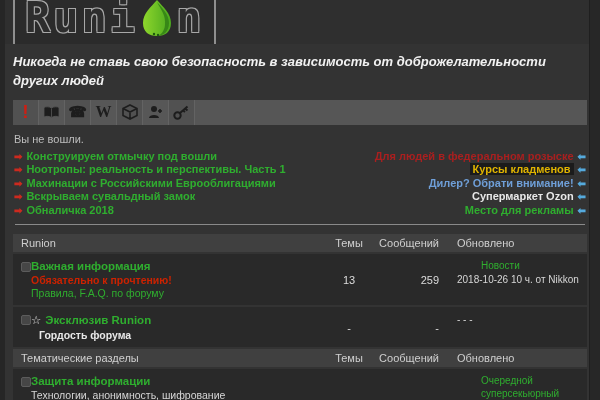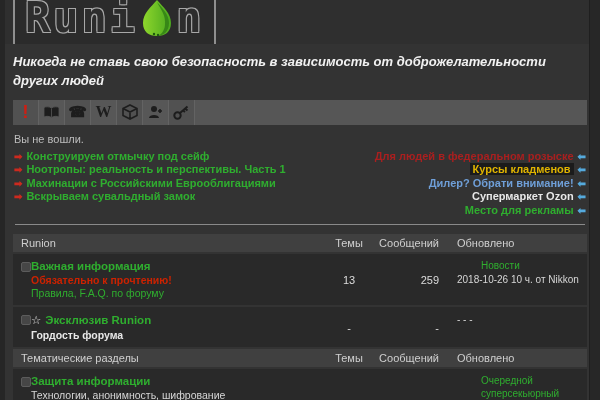--- a/index.html
+++ b/index.html
@@ -82,21 +82,21 @@
 
   .row-main { display:flex; }
   .row-icon {
     width:10px; height:10px; margin-top:2px; flex:none;
     background:#464646; border:1px solid #5c5c5c; border-radius:2px;
   }
   .f-title { color:#2fae2f; font-weight:bold; font-size:11.5px; text-decoration:none; cursor:pointer; display:inline-block; margin-bottom:2px; }
   .f-star { color:#e8e8e8; font-weight:normal; margin-right:4px; }
   .f-sub { font-size:10.5px; line-height:13px; color:#d6d6d6; }
   .f-sub.red { color:#cc2200; font-weight:bold; }
-  .f-sub.bold-white { color:#e8e8e8; font-weight:bold; }
+  .f-sub.bold-white { color:#e8e8e8; font-weight:bold;margin-left:8px; }
   .f-links { font-size:10.5px; line-height:13px; color:#2fae2f; cursor:pointer; }
   .u-link { color:#2fae2f; font-size:10px; line-height:12.5px; text-decoration:none; cursor:pointer; display:block;padding-left:24px; }
   .u-meta { color:#d6d6d6; font-size:10px; line-height:13px; }
 </style>
 </head>
 <body>
 
 <div class="edge-left"></div>
 <div class="edge-right"></div>
 
@@ -150,24 +150,25 @@
         <path d="M7 8 L14.5 1.5 M12 3.5 L14.5 5.5 M10 5.5 L12 7" stroke="#1d1d1d" stroke-width="2"></path>
       </svg>
   </div>
   <div class="tool fill"></div>
 </div>
 
 <div class="login">Вы не вошли.</div>
 
 <div class="ann">
   <div class="ann-col">
-    <div><span class="arrow-r">➡</span><a class="g-link">Конструируем отмычку под сейф</a></div>
+    <div><span class="arrow-r">➡</span><a class="g-link">Конструируем отмычку под вошли</a></div>
     <div><span class="arrow-r">➡</span><a class="g-link">Ноотропы: реальность и перспективы. Часть 1</a></div>
     <div><span class="arrow-r">➡</span><a class="g-link">Махинации с Российскими Еврооблигациями</a></div>
     <div><span class="arrow-r">➡</span><a class="g-link">Вскрываем сувальдный замок</a></div>
+    <div><span class="arrow-r">➡</span><a class="g-link">Обналичка 2018</a></div>
   </div>
   <div class="ann-col ann-right">
     <div><a class="lnk-red">Для людей в федеральном розыске</a><span class="arrow-l">⬅</span></div>
     <div><a class="lnk-yellow">Курсы кладменов</a><span class="arrow-l">⬅</span></div>
     <div><a class="lnk-blue">Дилер? Обрати внимание!</a><span class="arrow-l">⬅</span></div>
     <div><a class="lnk-white">Супермаркет Ozon</a><span class="arrow-l">⬅</span></div>
     <div><a class="lnk-green">Место для рекламы</a><span class="arrow-l">⬅</span></div>
   </div>
 </div>
 

